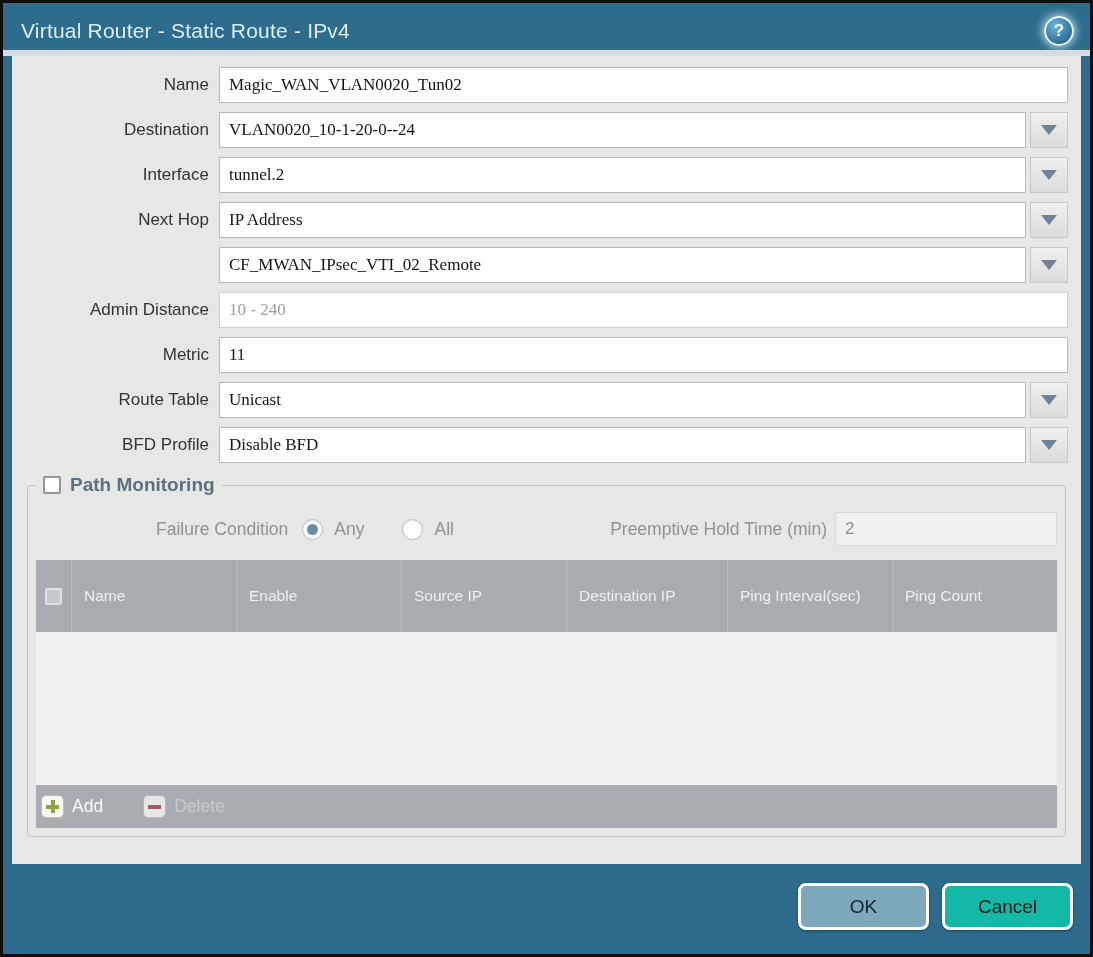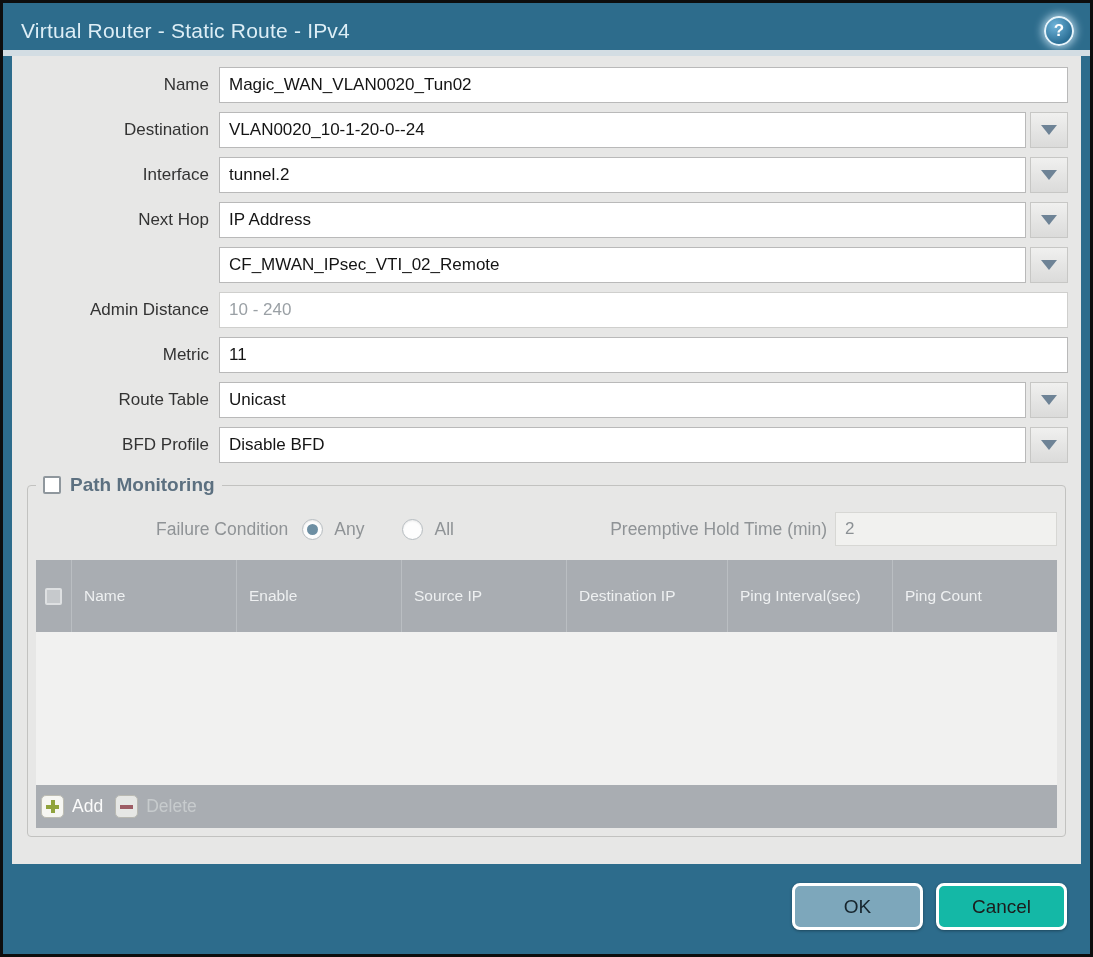--- a/index.html
+++ b/index.html
@@ -17,21 +17,21 @@
           color:#fff; font-weight:bold; font-size:17px; display:flex; align-items:center;
           justify-content:center; margin-left:auto; cursor:pointer; }
 
   .strip { height:6px; background:#d3dde3; flex:none; }
 
   .dialog-body { height:808px; margin:0 9px; background:#e7e7e6; padding:11px 13px 0 13px; flex:none; }
 
   .form-row { display:flex; align-items:center; margin-bottom:9px; height:36px; }
   .form-label { width:194px; text-align:right; padding-right:10px; font-size:17px; color:#333; flex:none; }
   .form-input { flex:1; height:36px; border:1px solid #b9b9b9; background:#fff; font-size:17px;
-                padding:0 9px; color:#141414; font-family:Liberation Sans, sans-serif; min-width:0; }
+                padding:0 9px; color:#141414; font-family:Liberation Serif, serif; min-width:0; }
   .form-input.light-border { border-color:#cfcfcd; }
   .form-input::placeholder { color:#9aa0a5; opacity:1; }
   .dd-btn { flex:none; width:38px; height:36px; margin-left:4px;
             background:linear-gradient(#f0f0ef,#dbdbda); border:1px solid #c7c7c5;
             display:flex; align-items:center; justify-content:center; cursor:pointer; }
   .dd-tri { width:0; height:0; border-left:8px solid transparent; border-right:8px solid transparent;
             border-top:10px solid #6e8396; }
 
   fieldset.pm { margin:11px 2px 0 2px; border:1px solid #c2c2c0; border-radius:4px; padding:0 8px 8px 8px; }
   legend.pm-legend { display:flex; align-items:center; gap:9px; padding:0 7px; margin-left:0px;
@@ -58,32 +58,32 @@
   .pm-th { display:flex; align-items:center; padding-left:12px; color:#eef0f1; font-size:15.5px;
            border-left:1px solid #babec2; line-height:1.35; }
   .pm-th.c0 { width:35px; flex:none; border-left:none; padding-left:0; justify-content:center; }
   .pm-th.c1, .pm-th.c2, .pm-th.c3, .pm-th.c5 { width:165px; flex:none; }
   .pm-th.c4 { width:161px; flex:none; }
   .pm-th.c6 { flex:1; }
   .th-checkbox { width:17px; height:17px; background:#c6c9cc; border:2px solid #dee0e2; border-radius:2px; }
   .pm-body { height:153px; background:#f1f1f0; }
   .pm-footer { height:43px; background:#a9adb2; display:flex; align-items:center; padding-left:5px; }
   .tool { display:flex; align-items:center; gap:8px; font-size:17.5px; cursor:pointer; }
-  .tool.delete { margin-left:12px; cursor:default; }
+  .tool.delete { margin-left:40px; cursor:default; }
   .icon-sq { width:23px; height:23px; background:#f6f6f2; border:1px solid #bdbdb3; border-radius:5px;
              position:relative; flex:none; }
   .icon-sq.plus::before { content:''; position:absolute; left:4px; right:4px; top:9px; height:4px; background:#90a33d; }
   .icon-sq.plus::after  { content:''; position:absolute; top:4px; bottom:4px; left:9px; width:4px; background:#90a33d; }
   .icon-sq.minus::before { content:''; position:absolute; left:4px; right:4px; top:9px; height:4px; background:#9b4a52; }
   .icon-sq.minus { opacity:.8; }
   .tool-label-add { color:#fbfbfb; }
   .tool-label-delete { color:#c7cbcd; }
 
   .footer-band { flex:1; display:flex; align-items:flex-start; justify-content:flex-end;
-                 padding:19px 23px 0 0; gap:13px; }
+                 padding:19px 17px 0 0; gap:13px; }
   .btn { width:131px; height:47px; border:3px solid #fff; border-radius:8px; font-size:19px;
          font-family:"Liberation Sans", sans-serif; box-shadow:0 1px 3px rgba(0,0,0,.35); cursor:pointer; }
   .btn-ok { background:#7da7bb; color:#16252d; }
   .btn-cancel { background:#14b8a6; color:#1c1c1c; }
 </style>
 </head>
 <body>
 
 <div class="frame">
   <div class="chrome">

